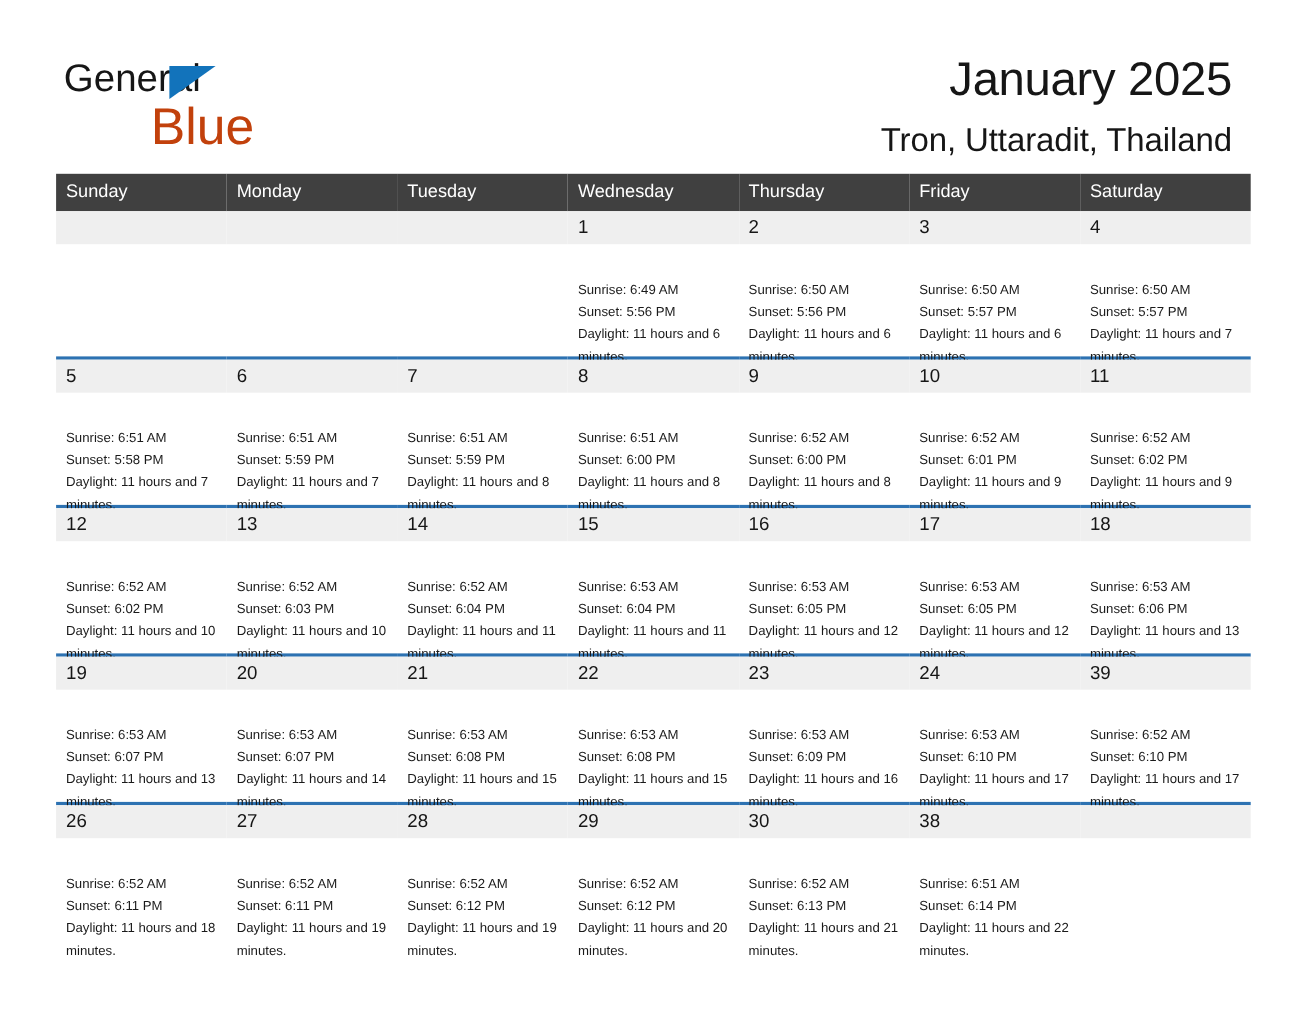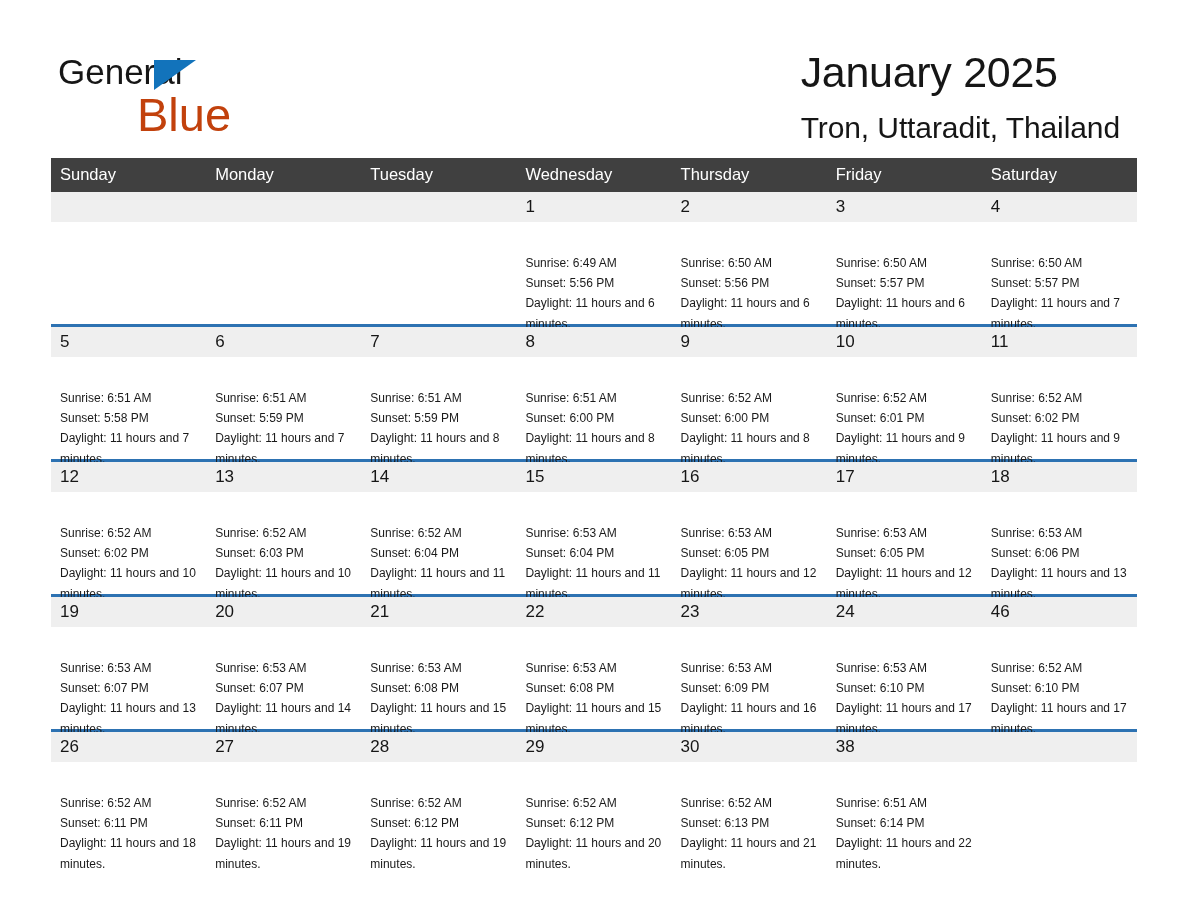--- a/index.html
+++ b/index.html
@@ -56,20 +56,21 @@
   .logo-blue {
     position: absolute;
     left: 79px;
     top: 43px;
     font-size: 47px;
     color: #c2410c;
     font-weight: 400;
     text-align: center;
   }
   .titles {
+    text-align: right;
     padding-top: 2px;
   }
   .cal-title {
     font-size: 43px;
     font-weight: 400;
     color: #161616;
     line-height: 1.05;
     letter-spacing: -0.3px;
   }
   .cal-sub {
@@ -430,21 +431,21 @@
               <div class="daynum">24</div>
               <div class="cell-body">
                 <div>Sunrise: 6:53 AM</div>
                 <div>Sunset: 6:10 PM</div>
                 <div class="wrap2">Daylight: 11 hours and 17 minutes.</div>
               </div>
             </div>
           </td>
           <td>
             <div class="cell-inner">
-              <div class="daynum">46</div>
+              <div class="daynum">39</div>
               <div class="cell-body">
                 <div>Sunrise: 6:52 AM</div>
                 <div>Sunset: 6:10 PM</div>
                 <div class="wrap2">Daylight: 11 hours and 17 minutes.</div>
               </div>
             </div>
           </td>
         </tr>
         <tr class="week-row">
           <td>

